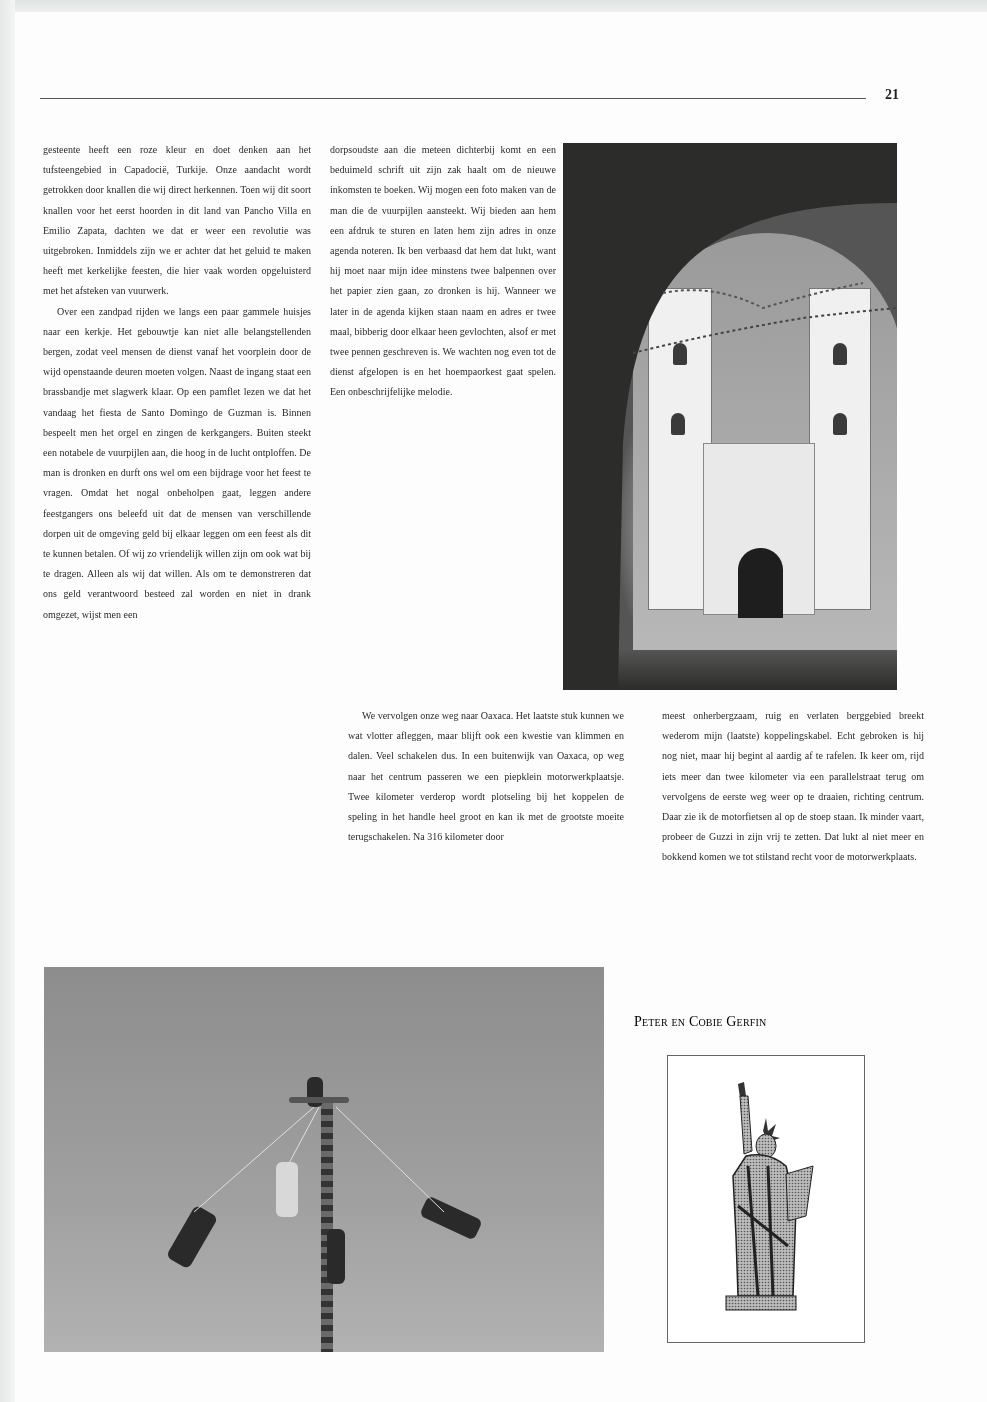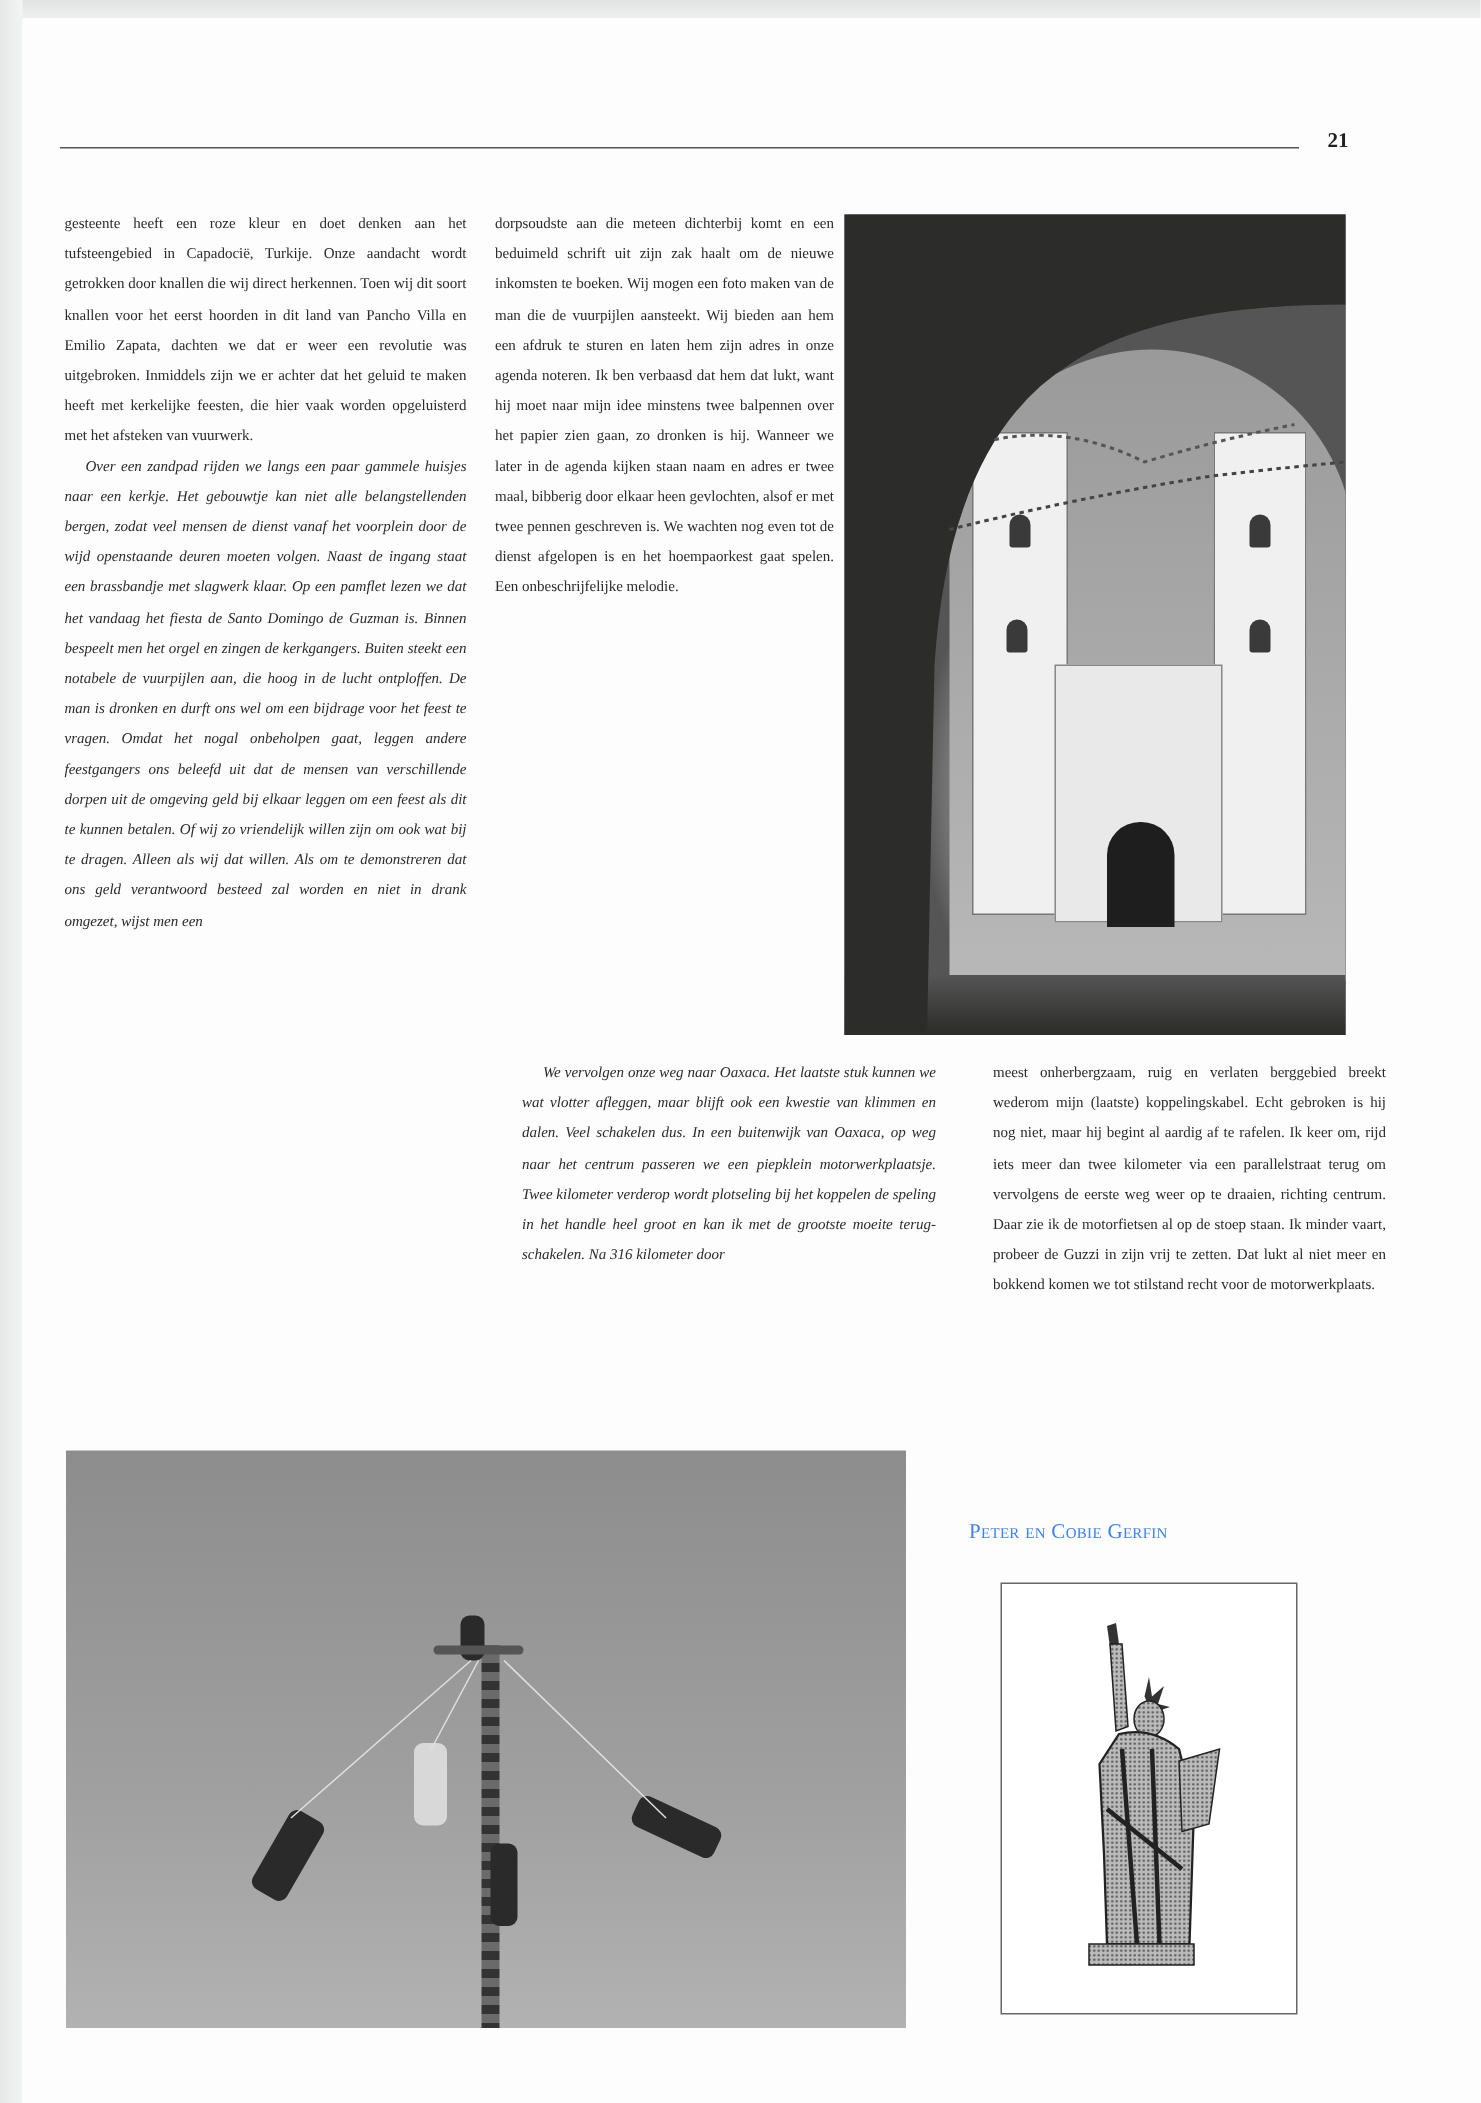--- a/index.html
+++ b/index.html
@@ -11,27 +11,27 @@
   }
   .scan-top { position: absolute; left: 0; top: 0; width: 987px; height: 12px;
     background: linear-gradient(#dfe3e2, #eef0ef); }
   .scan-left { position: absolute; left: 0; top: 0; width: 15px; height: 1402px;
     background: linear-gradient(90deg, #e6e8e8, #f3f4f4); }
   .rule { position: absolute; left: 40px; top: 98px; width: 826px; height: 1px; background: #555; }
   .page-num { position: absolute; left: 873px; top: 87px; font-size: 14px; font-weight: bold; color: #222; margin-left: 12px; }
 
   .col { position: absolute; font-size: 10px; line-height: 20.2px; text-align: justify; hyphens: manual; }
   .col p { margin: 0; }
-  .col p.indent { text-indent: 14px; font-style: italic; }
+  .col p.indent { text-indent: 14px; }
   .col1 { left: 43px; top: 140px; width: 268px; }
   .col2a { left: 330px; top: 140px; width: 226px; }
   .col2b { left: 348px; top: 706px; width: 276px; }
   .col3 { left: 662px; top: 706px; width: 262px; }
 
-  .byline { position: absolute; left: 634px; top: 1014px; font-size: 14px; font-variant: small-caps; letter-spacing: 0.2px; color: #3b82f6; margin-left: 12px; }
+  .byline { position: absolute; left: 634px; top: 1014px; font-size: 14px; font-variant: small-caps; letter-spacing: 0.2px; color: #000000; }
 
   .photo { position: absolute; overflow: hidden; }
   .church { left: 563px; top: 143px; width: 334px; height: 547px;
     background: radial-gradient(ellipse 150px 200px at 60% 70%, #e8e8e8 0%, #bdbdbd 60%, #555 100%), #2d2d2b; }
   .church .sky { position: absolute; left: 70px; top: 90px; width: 270px; height: 420px;
     border-radius: 135px 135px 0 0; background: linear-gradient(#9a9a9a, #b8b8b8); }
   .church .tower { position: absolute; background: #f0f0f0; border: 1px solid #777; }
   .church .t1 { left: 85px; top: 145px; width: 62px; height: 320px; }
   .church .t2 { left: 246px; top: 145px; width: 60px; height: 320px; }
   .church .facade { position: absolute; left: 140px; top: 300px; width: 110px; height: 170px; background: #e9e9e9; border: 1px solid #888; }

